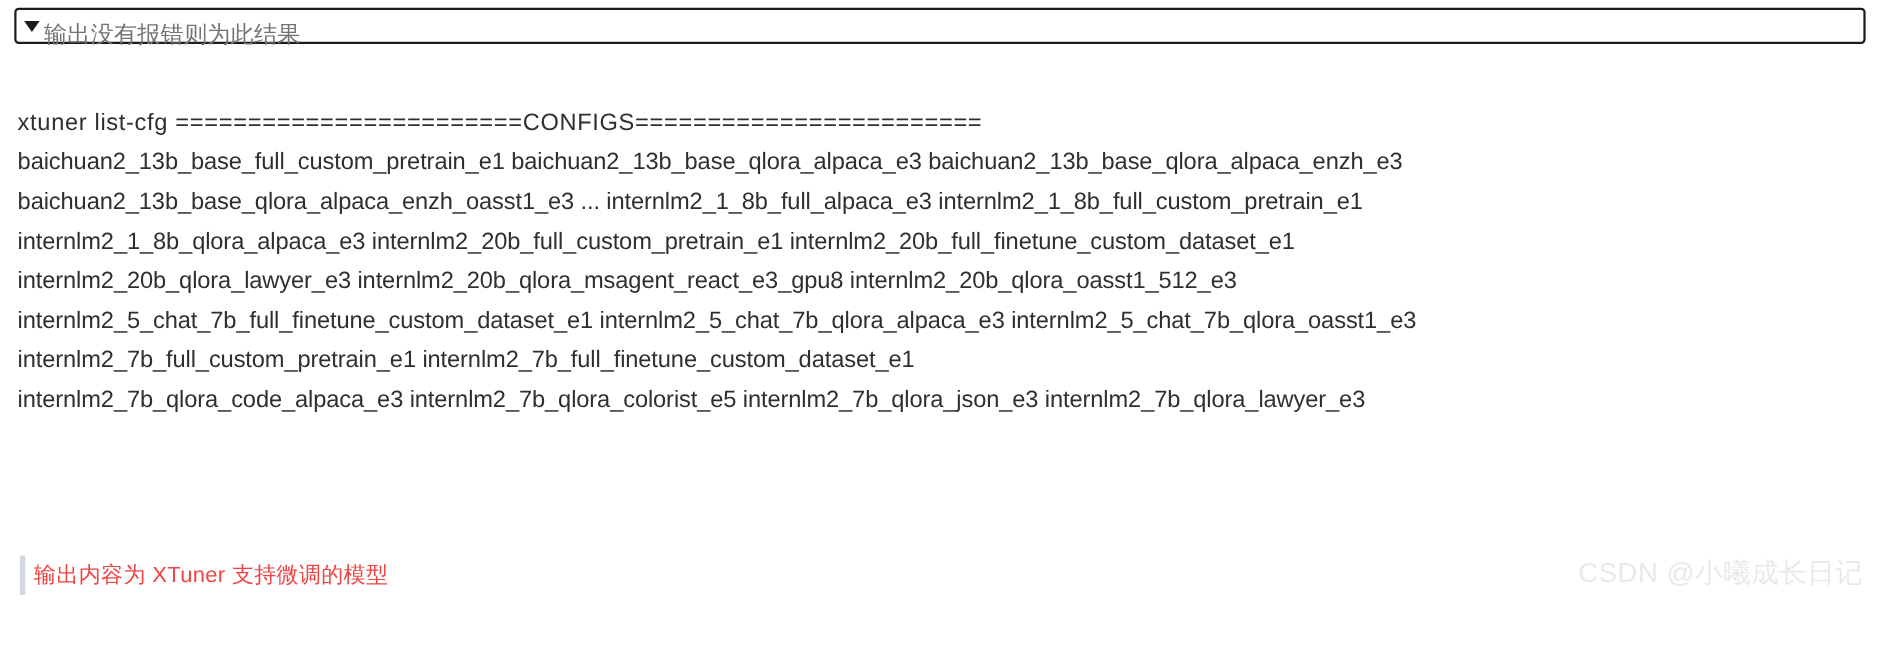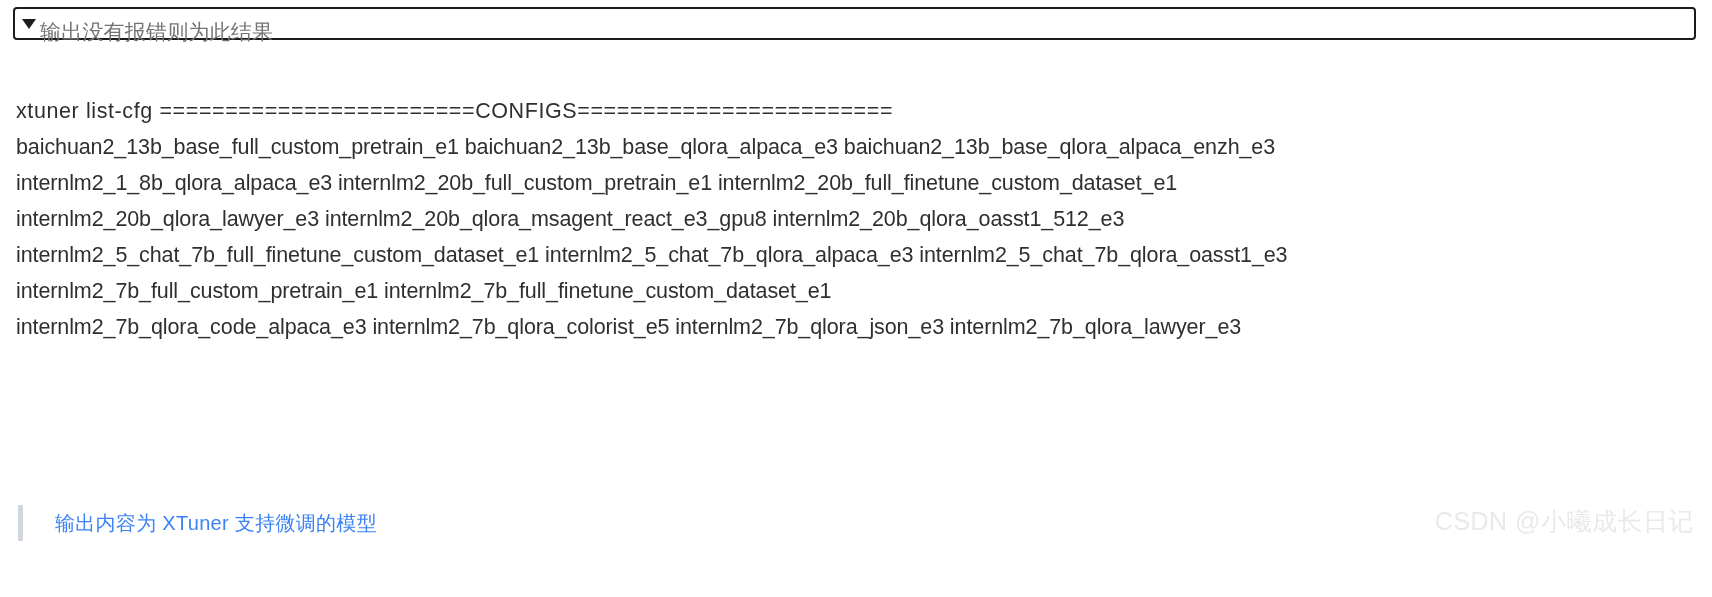--- a/index.html
+++ b/index.html
@@ -89,24 +89,24 @@
     height: 40px;
   }
   .note-bar {
     width: 5px;
     height: 36px;
     background: #d0d7de;
     border-radius: 1px;
     flex: 0 0 auto;
   }
   .note-text {
-    margin-left: 32px;
+    margin-left: 8px;
     font-size: 20px;
     line-height: 26px;
-    color: #3b82f6;
+    color: #ef4444;
     white-space: nowrap;
     letter-spacing: 0.3px;
   }
 
   
   .watermark {
     position: absolute;
     right: 18px;
     top: 505px;
     font-size: 25px;
@@ -124,20 +124,21 @@
 <div class="page">
 
   <div class="details-bar">
     <span class="disclosure-triangle"></span>
     <span class="details-summary-text">输出没有报错则为此结果</span>
   </div>
 
   <div class="output-block">
     <div class="output-line header-rule">xtuner list-cfg ========================CONFIGS========================</div>
     <div class="output-line">baichuan2_13b_base_full_custom_pretrain_e1 baichuan2_13b_base_qlora_alpaca_e3 baichuan2_13b_base_qlora_alpaca_enzh_e3</div>
+    <div class="output-line">baichuan2_13b_base_qlora_alpaca_enzh_oasst1_e3 ... internlm2_1_8b_full_alpaca_e3 internlm2_1_8b_full_custom_pretrain_e1</div>
     <div class="output-line">internlm2_1_8b_qlora_alpaca_e3 internlm2_20b_full_custom_pretrain_e1 internlm2_20b_full_finetune_custom_dataset_e1</div>
     <div class="output-line">internlm2_20b_qlora_lawyer_e3 internlm2_20b_qlora_msagent_react_e3_gpu8 internlm2_20b_qlora_oasst1_512_e3</div>
     <div class="output-line">internlm2_5_chat_7b_full_finetune_custom_dataset_e1 internlm2_5_chat_7b_qlora_alpaca_e3 internlm2_5_chat_7b_qlora_oasst1_e3</div>
     <div class="output-line">internlm2_7b_full_custom_pretrain_e1 internlm2_7b_full_finetune_custom_dataset_e1</div>
     <div class="output-line">internlm2_7b_qlora_code_alpaca_e3 internlm2_7b_qlora_colorist_e5 internlm2_7b_qlora_json_e3 internlm2_7b_qlora_lawyer_e3</div>
   </div>
 
   <div class="note">
     <div class="note-bar"></div>
     <div class="note-text">输出内容为 XTuner 支持微调的模型</div>

